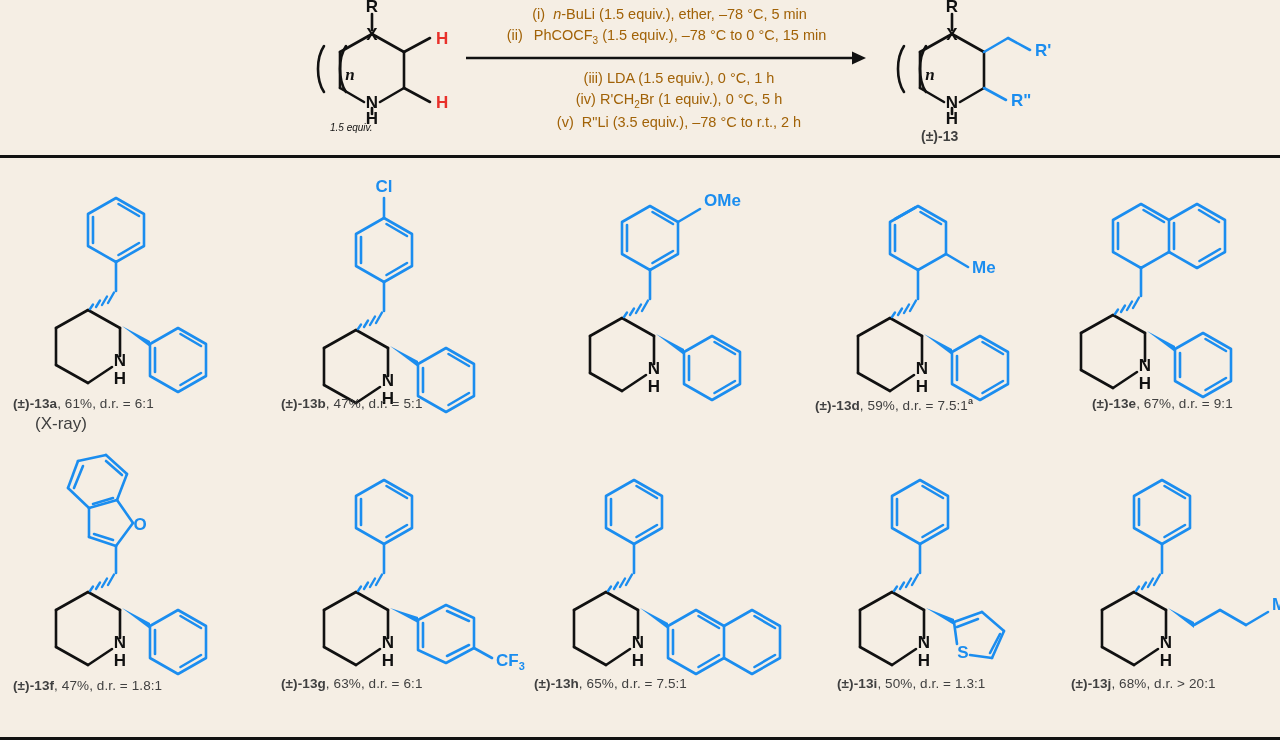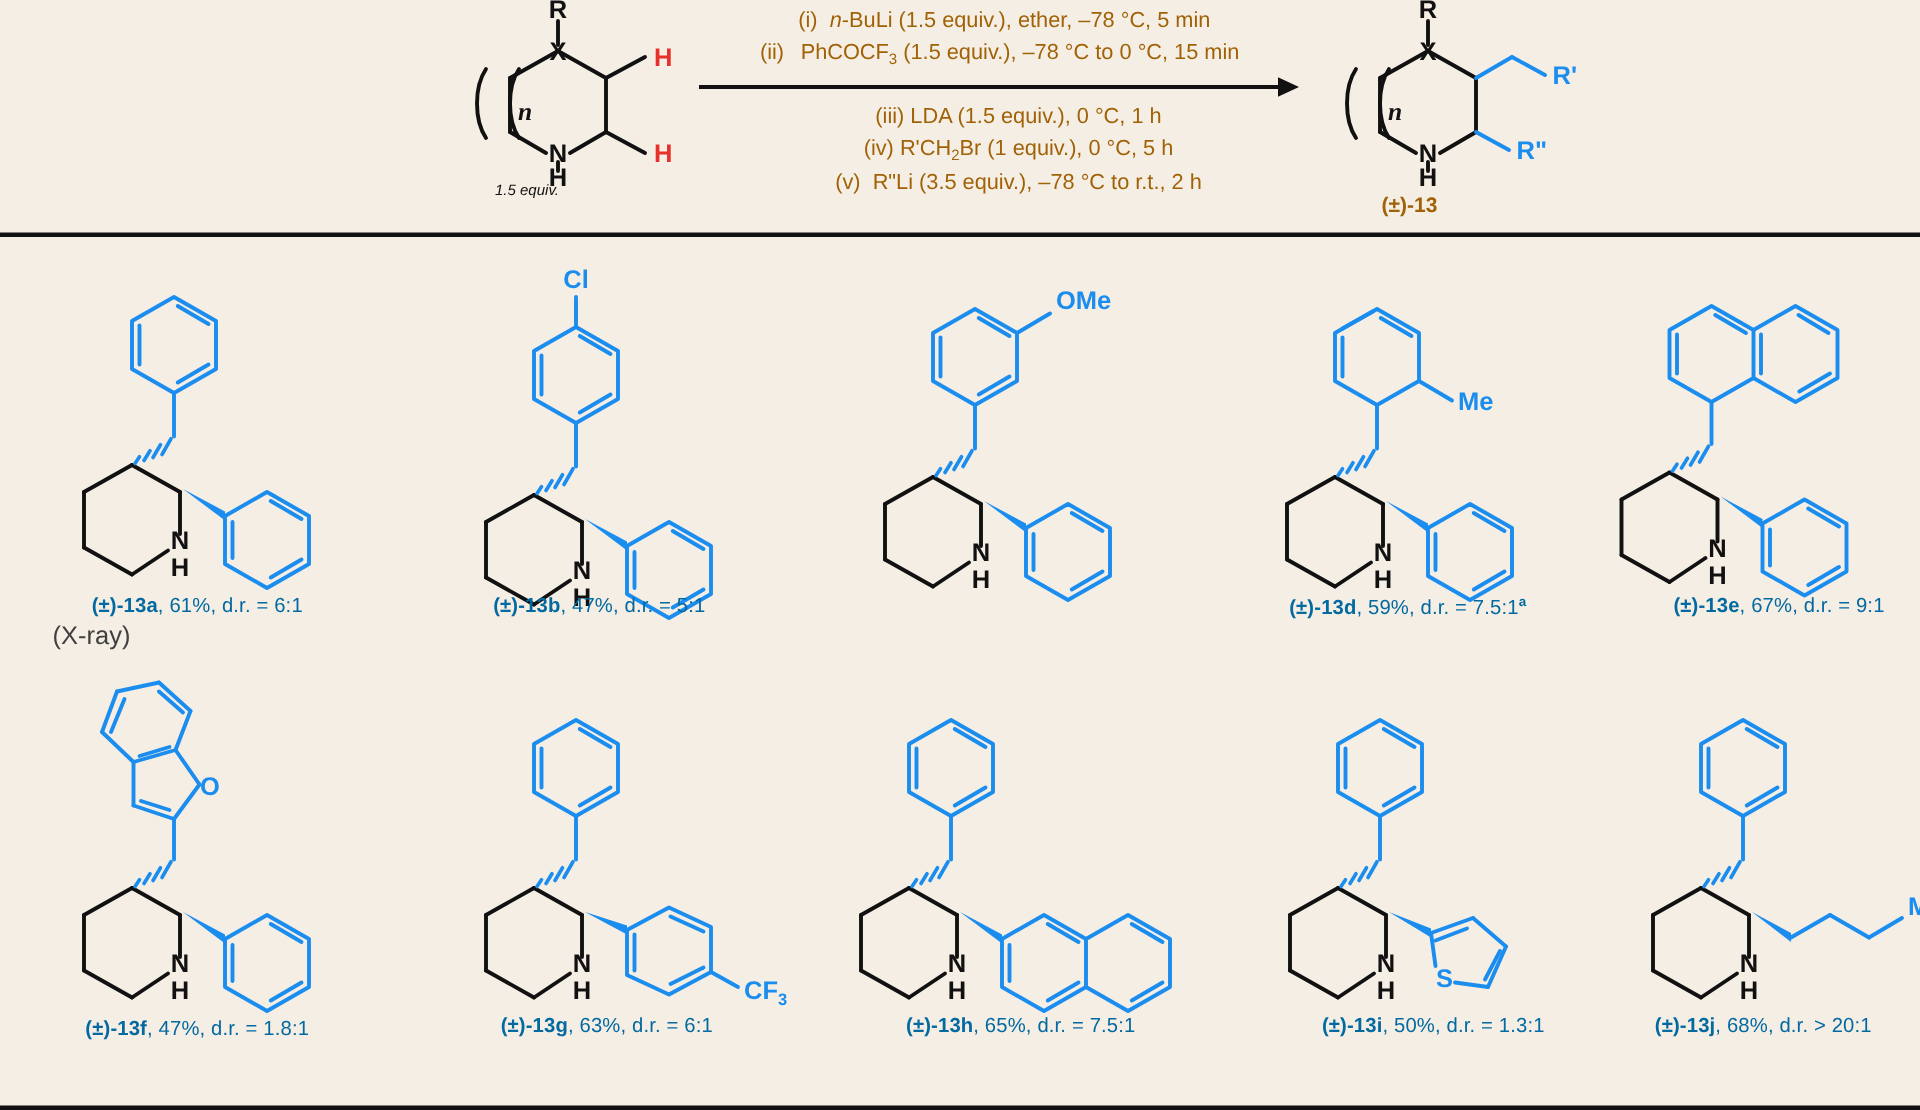--- a/index.html
+++ b/index.html
@@ -20,39 +20,39 @@
   }
   .divider2{
     position:absolute;left:0;top:737px;width:1280px;height:3px;
     background:#111;
   }
   .panel{
     position:absolute;left:0;top:158px;width:1280px;height:579px;
   }
   .cell{position:absolute;}
   .caption{
-    font-size:13.5px;font-weight:700;color:#0369a1;letter-spacing:.1px;
-    white-space:nowrap;line-height:1.25;text-align:center;
+    font-size:13.5px;font-weight:700;color:#404040;letter-spacing:.1px;
+    white-space:nowrap;line-height:1.25;
   }
   .caption .reg{font-weight:400;}
   .caption2{
     font-size:17px;font-weight:400;color:#404040;white-space:nowrap;
     line-height:1.25;
   }
   .cond{
     position:absolute;
     font-size:14.5px;color:#a16207;white-space:nowrap;text-align:center;
     line-height:1.45;
   }
   .cond sub{font-size:10px;}
   .equivlabel{
     position:absolute;font-size:10px;color:#111;white-space:nowrap;font-style:italic;
   }
   .prodlabel{
-    position:absolute;font-size:14px;font-weight:700;color:#a16207;white-space:nowrap;
+    position:absolute;font-size:14px;font-weight:700;color:#404040;white-space:nowrap;
   }
   sup.fn{font-size:9px;vertical-align:super;}
   svg{display:block;overflow:visible;}
   .bk{stroke:#111;stroke-width:2.6;fill:none;stroke-linecap:round;stroke-linejoin:round;}
   .bl{stroke:#1B8DEF;stroke-width:2.6;fill:none;stroke-linecap:round;stroke-linejoin:round;}
   .blthin{stroke:#1B8DEF;stroke-width:2.4;fill:none;stroke-linecap:round;}
   .lblk{font-family:"Liberation Sans",sans-serif;font-size:17px;font-weight:700;fill:#111;}
   .lblu{font-family:"Liberation Sans",sans-serif;font-size:17px;font-weight:700;fill:#1B8DEF;}
   .lred{font-family:"Liberation Sans",sans-serif;font-size:17px;font-weight:700;fill:#E8302A;}
   .litl{font-family:"Liberation Serif",serif;font-size:17px;font-style:italic;font-weight:700;fill:#111;}
@@ -451,21 +451,21 @@
       <g>
         <path class="bl" d="M134,176 L162,160 L190,176 L190,208 L162,224 L134,208 Z"></path>
         <path class="bl" d="M190,176 L218,160 L246,176 L246,208 L218,224 L190,208"></path>
         <path class="bl" d="M139,180 L139,204"></path>
         <path class="bl" d="M164.5,166 L185,178"></path>
         <path class="bl" d="M185,205 L164.5,217"></path>
         <path class="bl" d="M220.5,166 L241,178"></path>
         <path class="bl" d="M241,205 L220.5,217"></path>
       </g>
     </svg>
-    <div class="caption" style="margin-left:13px;margin-top:-4px;">
+    <div class="caption" style="margin-top:-4px;">
       <span>(±)-13h</span><span class="reg">, 65%, d.r. = 7.5:1</span>
     </div>
   </div>
 
   <div class="cell" style="left:824px;top:292px;">
     <svg width="250" height="230" viewBox="0 0 250 230">
       <path class="bk" d="M68,142 L100,160"></path>
       <path class="bk" d="M100,160 L100,188"></path>
       <path class="bk" d="M92,199 L68,215"></path>
       <path class="bk" d="M68,215 L36,197"></path>

